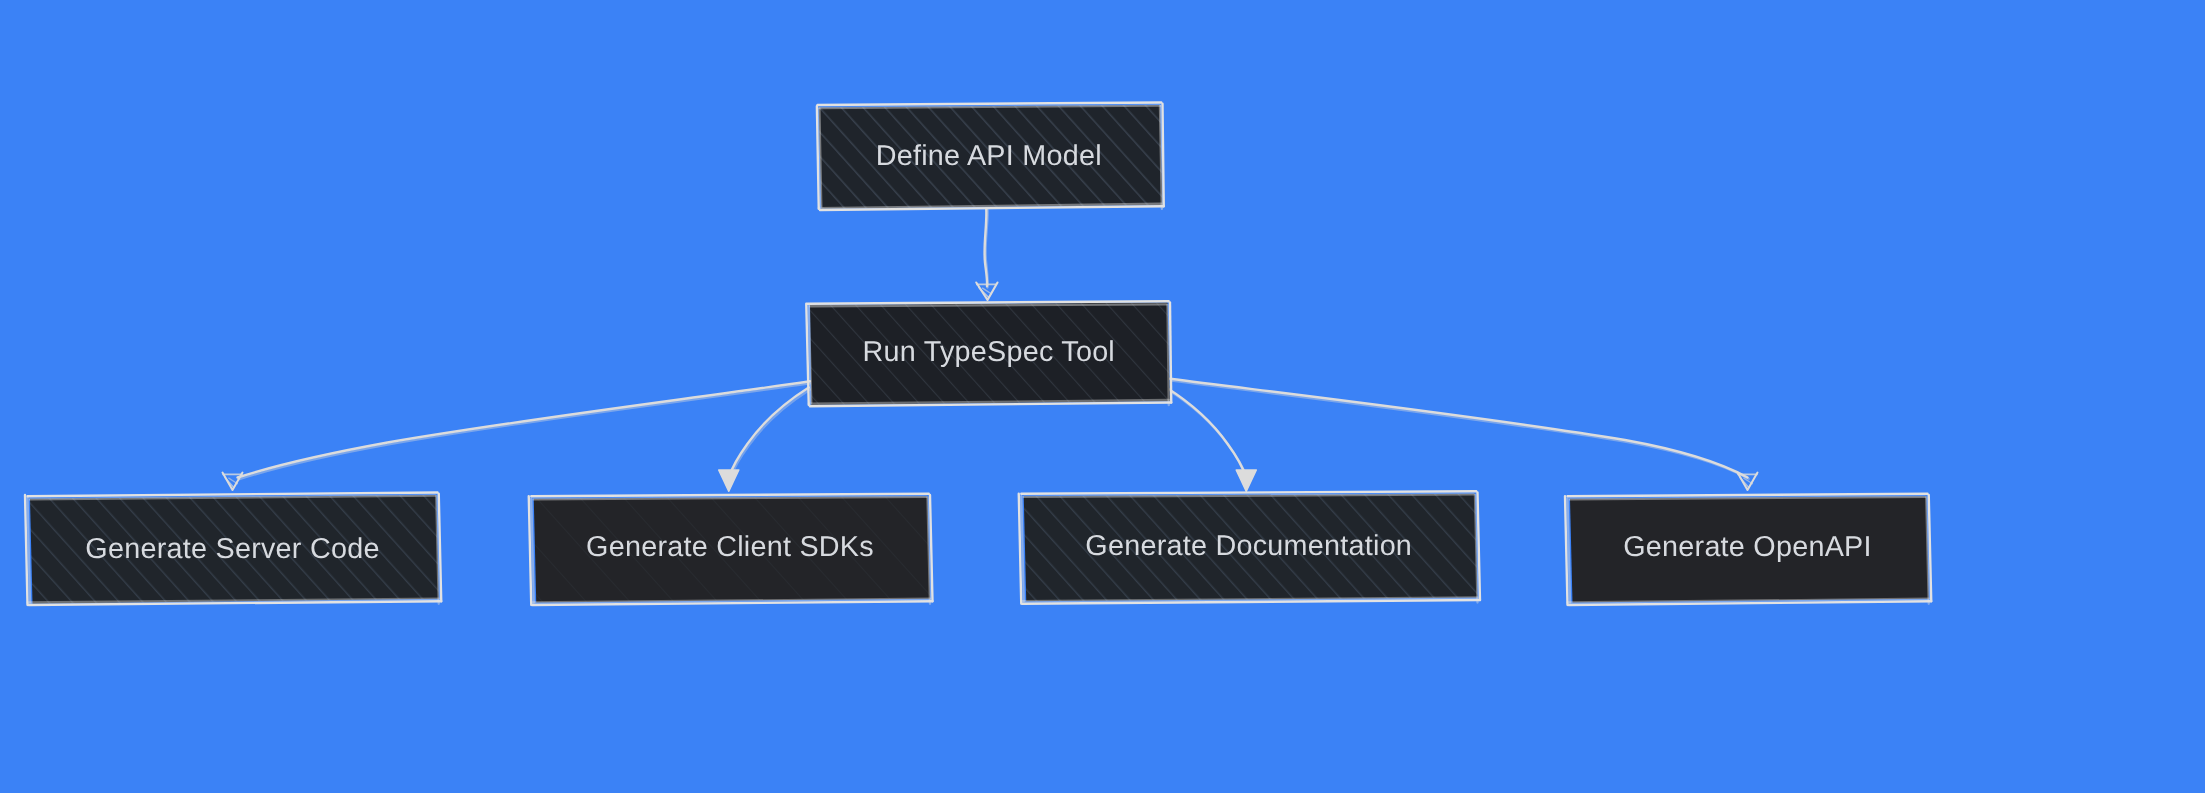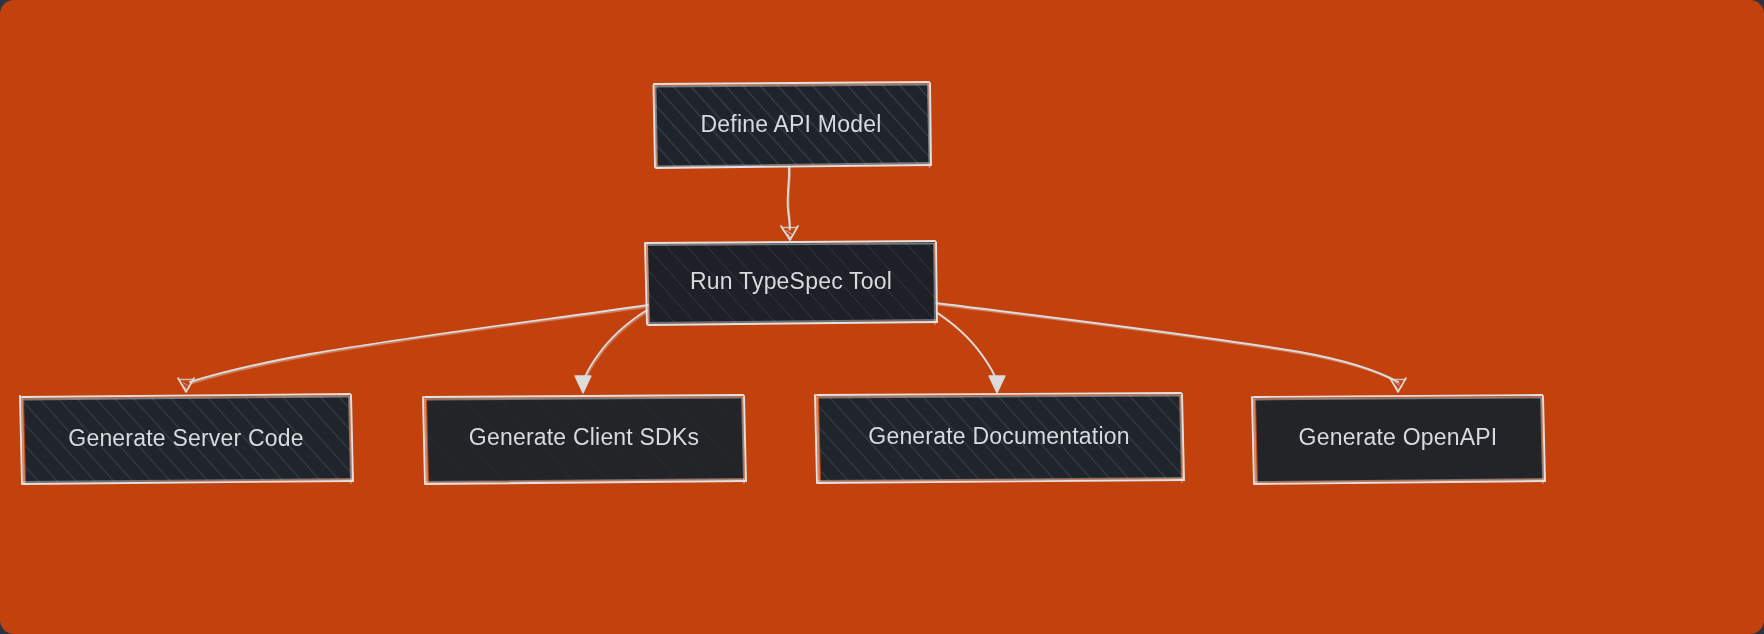--- a/index.html
+++ b/index.html
@@ -10,22 +10,21 @@
   body {
     width: 1764px;
     height: 634px;
     overflow: hidden;
     font-family: "Liberation Sans", sans-serif;
   }
   #diagram-root {
     position: relative;
     width: 1764px;
     height: 634px;
-    background: #c2410c;
-    border-radius: 14px;
+    background: #3b82f6;
   }
   #diagram-svg {
     position: absolute;
     inset: 0;
     width: 1764px;
     height: 634px;
     display: block;
   }
   .node-label {
     fill: #d7dadf;

